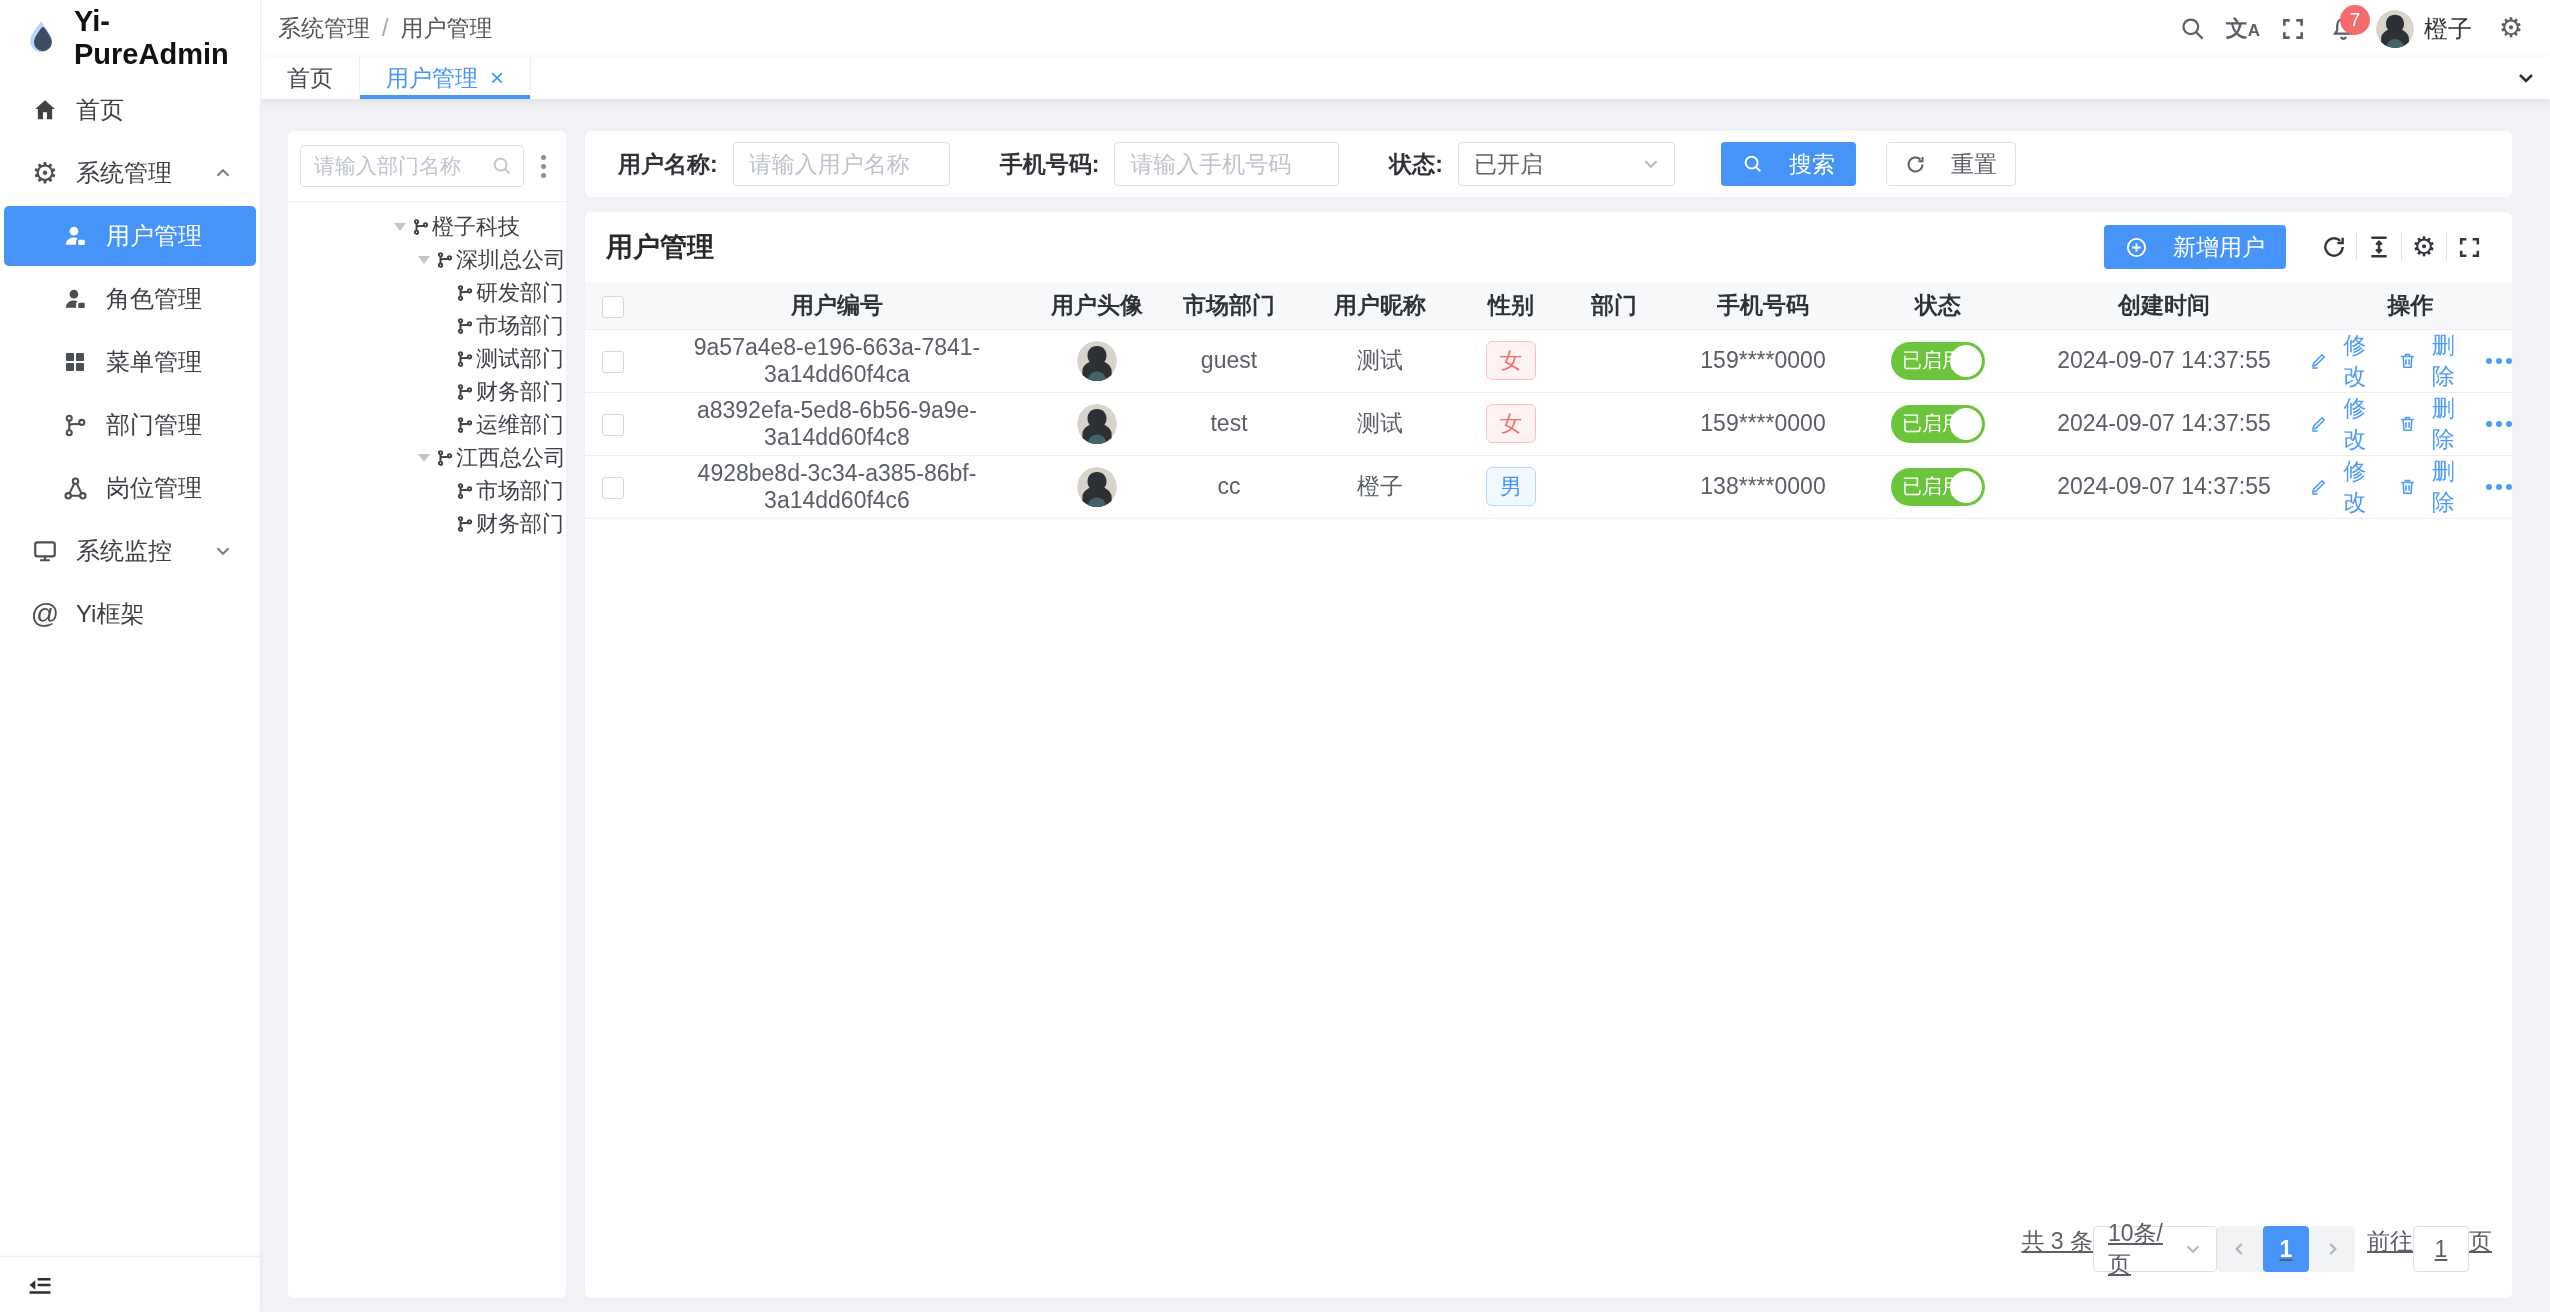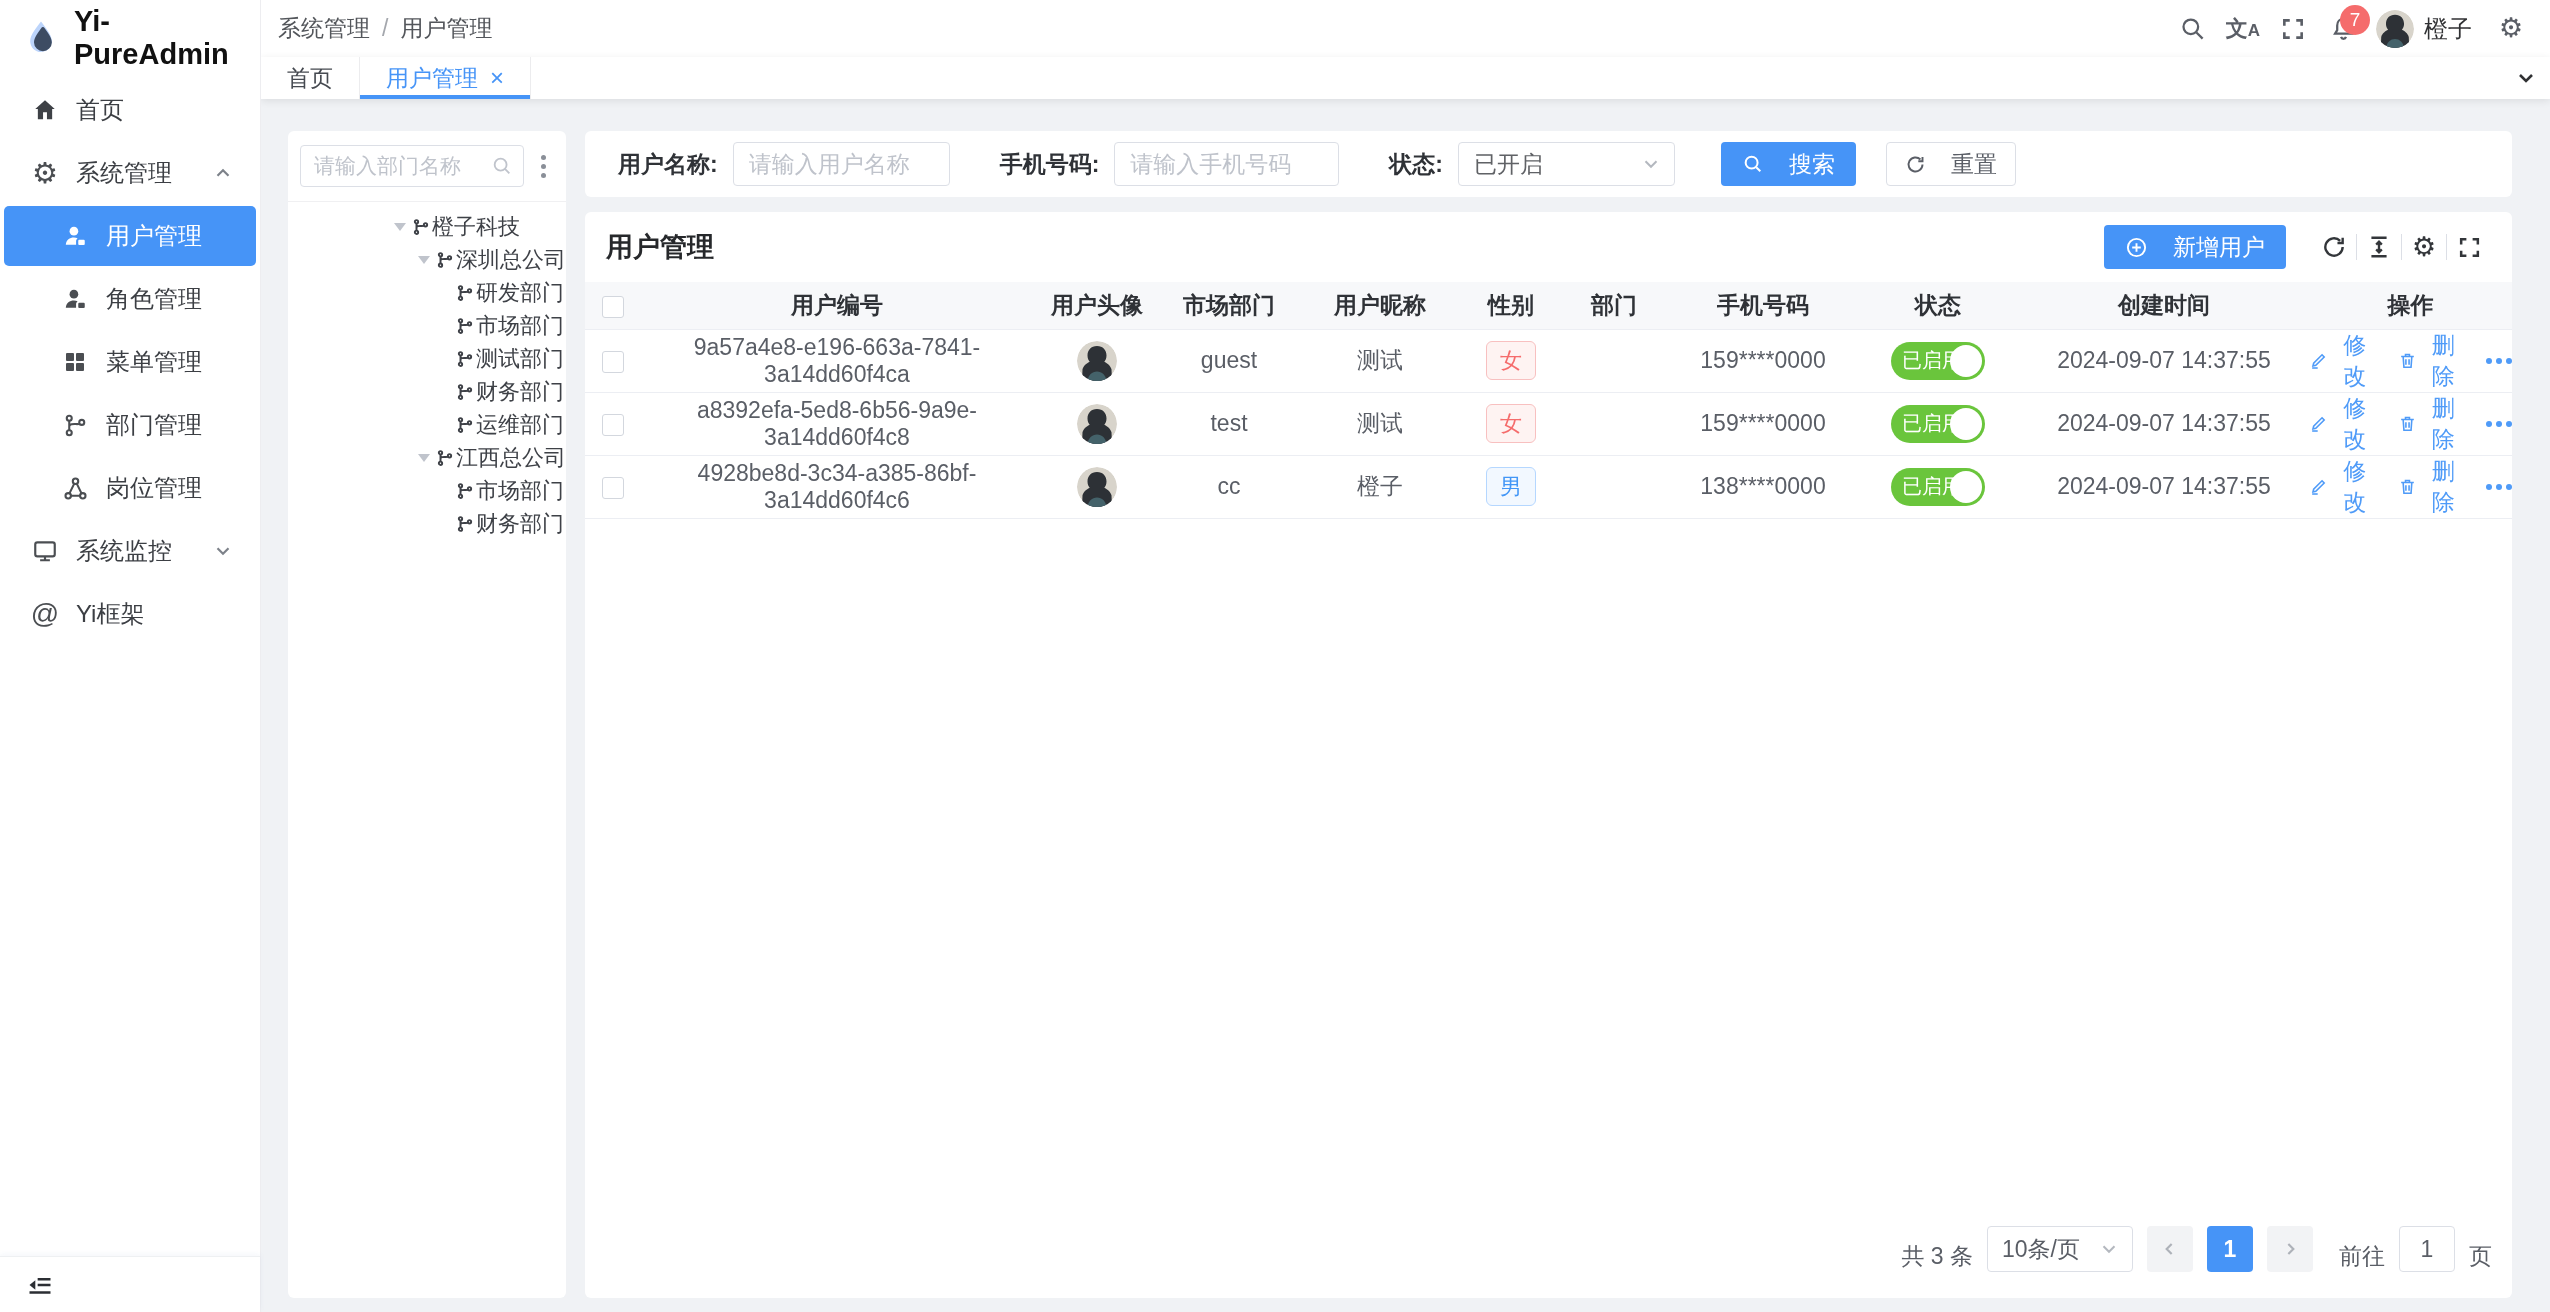--- a/index.html
+++ b/index.html
@@ -96,22 +96,22 @@
   .tag { display:inline-flex; align-items:center; justify-content:center; height:39px; padding:0 13px; border-radius:6px; font-size:22px; }
   .tag-female { color:#f56c6c; background:#fef3f2; border:1px solid #f8c0c0; }
   .tag-male { color:#4296f7; background:#f2f8ff; border:1px solid #b5d7ff; }
   .switch { width:94px; height:38px; border-radius:19px; background:#6ac53c; display:inline-flex; align-items:center; padding-left:11px; color:#fff; font-size:20px; position:relative; cursor:pointer; }
   .switch::after { content:""; position:absolute; right:3px; top:3px; width:32px; height:32px; border-radius:50%; background:#fff; }
   .ops { display:inline-flex; align-items:center; gap:22px; color:#4f9bf8; }
   .op { display:inline-flex; align-items:center; gap:6px; cursor:pointer; }
   .op-dots { display:inline-flex; gap:4px; cursor:pointer; }
   .op-dots i { width:6px; height:6px; border-radius:50%; background:#4f9bf8; }
 
-  .pager { margin-top:auto; display:flex; align-items:flex-end; justify-content:flex-end; gap:14px; padding:20px 20px 26px 0; color:#5a5e66; flex:none; }
-  .pg-select { width:146px; height:46px; border:1px solid #dcdfe6; border-radius:4px; display:flex; align-items:center; padding:0 12px 0 14px; cursor:pointer; color:#5a5e66; }
+  .pager { margin-top:auto; display:flex; align-items:flex-start; justify-content:flex-end; gap:0; padding:20px 20px 26px 0; color:#5a5e66; flex:none;text-decoration:underline; }
+  .pg-select { width:124px; height:46px; border:1px solid #dcdfe6; border-radius:4px; display:flex; align-items:center; padding:0 12px 0 14px; cursor:pointer; color:#5a5e66; }
   .pg-select .sel-chev { margin-left:auto; color:#b4b8bf; display:inline-flex; }
   .pg-btn { width:46px; height:46px; border-radius:4px; background:#f2f3f5; display:flex; align-items:center; justify-content:center; color:#aeb2b9; cursor:pointer; }
   .pg-page { width:46px; height:46px; border-radius:4px; background:#4694f7; color:#fff; font-weight:bold; display:flex; align-items:center; justify-content:center; cursor:pointer; }
   .pg-goto { width:56px; height:46px; border:1px solid #dcdfe6; border-radius:4px; text-align:center; font-size:23px; color:#5a5e66; outline:none; font-family:inherit; }
 
   footer.page-footer { height:44px; background:#f4f4f6; display:flex; align-items:center; justify-content:center; color:#8f9399; font-size:23px; flex:none; }
 
   svg { display:block; }
 </style>
 </head>

